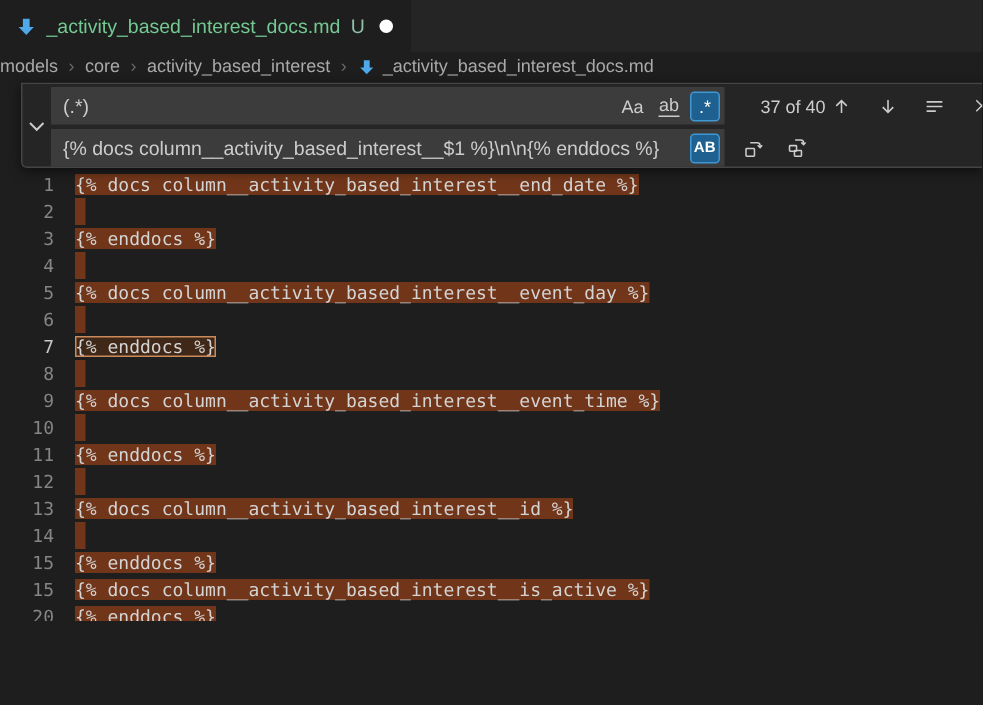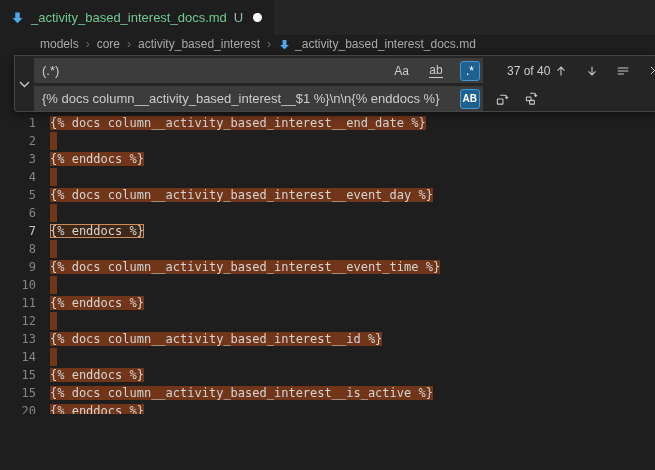--- a/index.html
+++ b/index.html
@@ -8,22 +8,22 @@
   .app { position:relative; width:655px; height:414px; background:#1e1e1e; overflow:hidden; }
 
   
   .tabbar { display:flex; height:35px; background:#252526; }
   .tab { display:flex; align-items:center; background:#1e1e1e; padding:0 12px 0 10px; height:35px; }
   .tab .title { color:#73c991; font-size:13px; margin-left:6px; }
   .tab .badge { color:#8fbfa4; font-size:13px; margin-left:7px; }
   .dirty-dot { width:9px; height:9px; border-radius:50%; background:#ffffff; margin-left:10px; }
 
   
-  .breadcrumbs { display:flex; align-items:center; height:18px; padding-left:12px;
-                 font-size:12px; color:#a9a9a9; background:#1e1e1e;margin-left:28px; }
+  .breadcrumbs { display:flex; align-items:center; height:18px; padding-left:0;
+                 font-size:12px; color:#a9a9a9; background:#1e1e1e; }
   .breadcrumbs .sep { color:#6a6a6a; margin:0 7px; font-size:12px; }
   .breadcrumbs .crumb { white-space:nowrap; cursor:pointer; }
   .breadcrumbs .file-crumb { display:flex; align-items:center; gap:4px; }
 
   
   .editor { position:absolute; left:0; top:53px; width:655px; height:417px; overflow:hidden; }
   .code-lines { position:absolute; top:61px; left:0; right:0; }
   .line { display:flex; height:18px; line-height:18px;
           font-family:"DejaVu Sans Mono", monospace; font-size:12px; }
   .gutter { width:36px; text-align:right; color:#858585; flex:none; user-select:none; }
@@ -40,21 +40,21 @@
                  padding:2px 0 0 0; }
   .fw-row { display:flex; align-items:center; height:25px; margin-bottom:3px; }
   .fw-toggle-col { width:19px; flex:none; display:flex; align-items:center; justify-content:center;
                    height:51px; position:absolute; left:0; top:3px; cursor:pointer; }
   .inputwrap { margin-left:19px; width:449px; height:25px; background:#3c3c3c; display:flex;
                align-items:center; padding:0 3px 0 0; flex:none; }
   .inputwrap input { flex:1; min-width:0; background:transparent; border:none; outline:none;
                      color:#cccccc; font-size:13px; font-family:"Liberation Sans", sans-serif;
                      padding:0 4px 0 8px; }
   .opt { height:20px; min-width:20px; display:flex; align-items:center; justify-content:center;
-         border-radius:3px; color:#cccccc; font-size:12px; margin-left:14px; cursor:pointer;
+         border-radius:3px; color:#cccccc; font-size:12px; margin-left:4px; cursor:pointer;
          padding:0 2px; border:1px solid transparent; }
   .opt.active { background:#1e608f; border-color:#3f97d4; color:#ffffff; }
   .opt.word span { border-bottom:1px solid #cccccc; }
   .results { color:#cccccc; font-size:12px; margin-left:24px; white-space:nowrap; }
   .iconbtn { width:22px; height:22px; display:flex; align-items:center; justify-content:center;
              color:#cccccc; cursor:pointer; border-radius:4px; flex:none; }
   .fw-actions { display:flex; align-items:center; gap:9px; margin-left:auto; margin-right:8px; }
   .rep-actions { display:flex; align-items:center; gap:7px; margin-left:8px; }
   svg { display:block; }
 </style>

